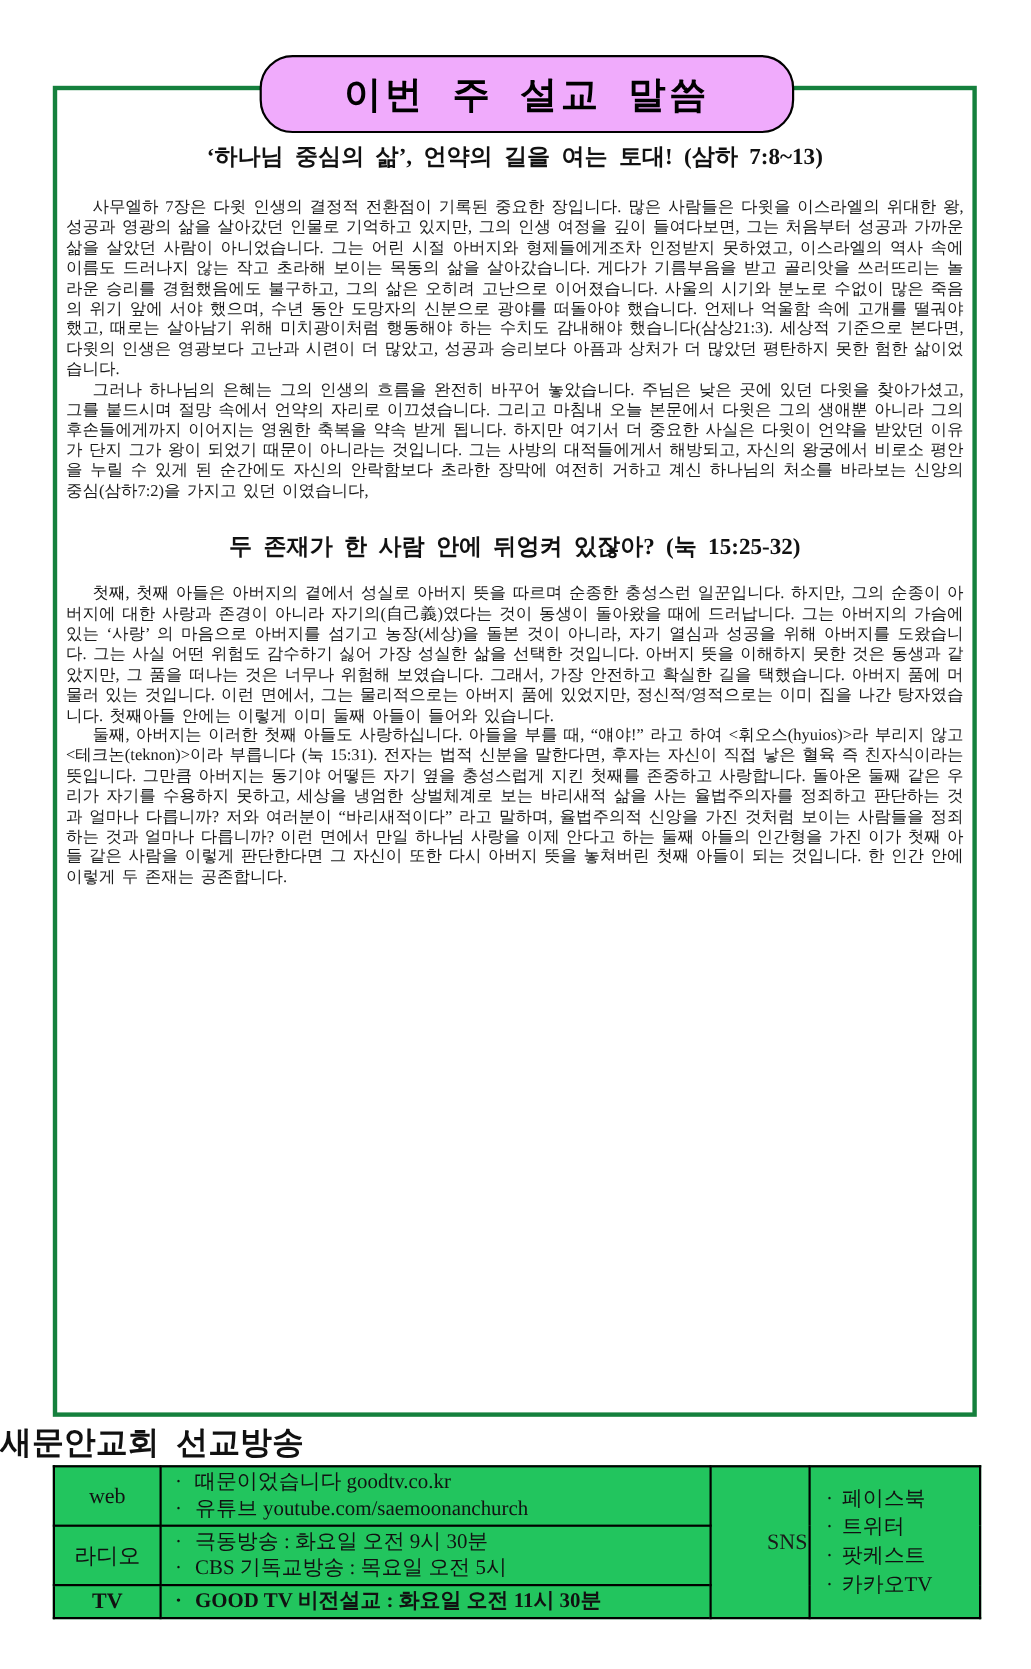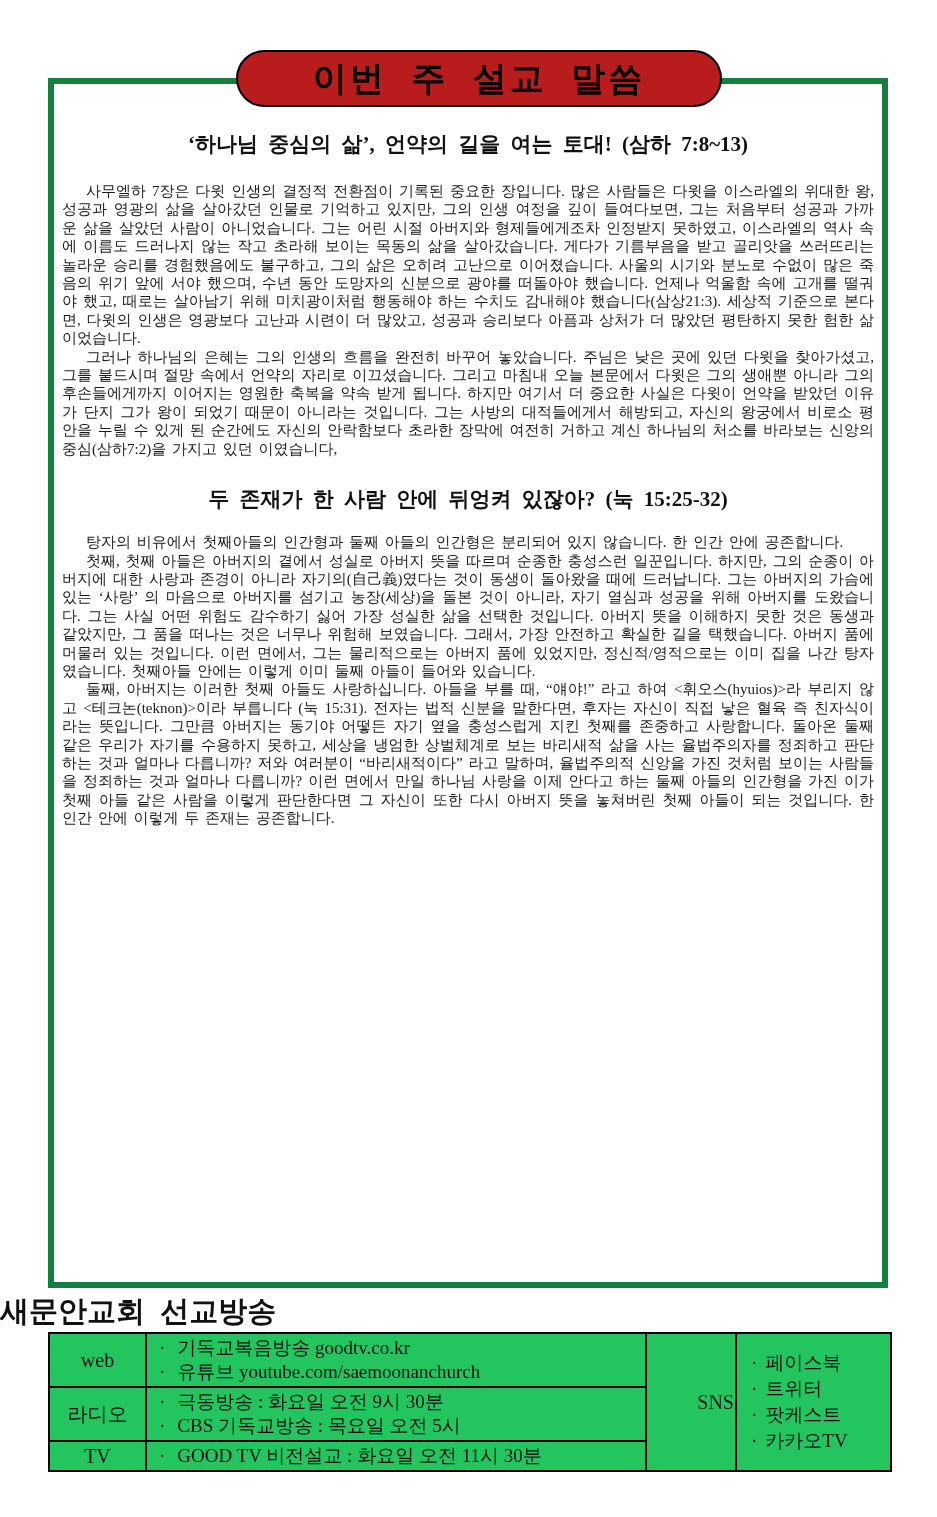--- a/index.html
+++ b/index.html
@@ -9,22 +9,22 @@
     font-family: "Liberation Serif", "DejaVu Serif", serif;
     color: #1a1a1a;
     position: relative;
   }
   .page { position: absolute; inset: 0; background: #ffffff; }
 
   
   .pill {
     position: absolute;
     left: 236px; top: 50px;
-    width: 486px; height: 57px;
-    background: #b91c1c;
+    width: 486px; height: 71px;
+    background: #f0abfc;
     border: 2px solid #000000;
     border-radius: 30px;
     z-index: 2;
     display: flex; align-items: center; justify-content: center;
     box-sizing: border-box;
   }
   .pill-title {
     font-family: "Liberation Sans", "DejaVu Sans", sans-serif;
     font-weight: bold;
     font-size: 34px;
@@ -32,21 +32,21 @@
     word-spacing: 12px;
     color: #000000;
     white-space: nowrap;
   }
 
   
   .main-box {
     position: absolute;
     left: 48px; top: 78px;
     width: 840px; height: 1210px;
-    border: 6px solid #15803d;
+    border: 4px solid #15803d;
     box-sizing: border-box;
     background: #ffffff;
     z-index: 1;
     padding: 0 8px;
   }
   .sermon-title {
     margin: 0; padding-top: 46px;
     text-align: center;
     font-size: 21px;
     font-weight: bold;
@@ -93,21 +93,21 @@
     width: 97px;
     text-align: center;
     font-size: 20px;
     color: #111111;
   }
   td.row-content { width: 500px; padding: 2px 6px 2px 12px; }
   td.sns-label { width: 90px; text-align: right; font-size: 20px; }
   td.sns-list { width: 155px; padding: 4px 4px 4px 14px; }
   tr.row-web { height: 50px; }
   tr.row-radio { height: 51px; }
-  tr.row-tv { height: 15px; }
+  tr.row-tv { height: 15px; font-weight: bold; }
   .item {
     font-size: 19px;
     line-height: 24px;
     white-space: nowrap;
     color: #111111;
   }
   .sns-list .item { line-height: 26px; }
   .bullet { display: inline-block; margin-right: 12px; }
   .sns-list .bullet { margin-right: 8px; }
 </style>
@@ -125,34 +125,33 @@
     <h2 class="sermon-title">‘하나님 중심의 삶’, 언약의 길을 여는 토대! (삼하 7:8~13)</h2>
 
     <div class="sermon-paragraphs">
       <p>사무엘하 7장은 다윗 인생의 결정적 전환점이 기록된 중요한 장입니다. 많은 사람들은 다윗을 이스라엘의 위대한 왕, 성공과 영광의 삶을 살아갔던 인물로 기억하고 있지만, 그의 인생 여정을 깊이 들여다보면, 그는 처음부터 성공과 가까운 삶을 살았던 사람이 아니었습니다.  그는 어린 시절 아버지와 형제들에게조차 인정받지 못하였고, 이스라엘의 역사 속에 이름도 드러나지 않는 작고 초라해 보이는 목동의 삶을 살아갔습니다. 게다가 기름부음을 받고 골리앗을 쓰러뜨리는 놀라운 승리를 경험했음에도 불구하고, 그의 삶은 오히려 고난으로 이어졌습니다. 사울의 시기와 분노로 수없이 많은 죽음의 위기 앞에 서야 했으며, 수년 동안 도망자의 신분으로 광야를 떠돌아야 했습니다. 언제나 억울함 속에 고개를 떨궈야 했고, 때로는 살아남기 위해 미치광이처럼 행동해야 하는 수치도 감내해야 했습니다(삼상21:3). 세상적 기준으로 본다면, 다윗의 인생은 영광보다 고난과 시련이 더 많았고, 성공과 승리보다 아픔과 상처가 더 많았던 평탄하지 못한 험한 삶이었습니다.</p>
       <p>그러나 하나님의 은혜는 그의 인생의 흐름을 완전히 바꾸어 놓았습니다. 주님은 낮은 곳에 있던 다윗을 찾아가셨고, 그를 붙드시며 절망 속에서 언약의 자리로 이끄셨습니다. 그리고 마침내 오늘 본문에서 다윗은 그의 생애뿐 아니라 그의 후손들에게까지 이어지는 영원한 축복을 약속 받게 됩니다. 하지만 여기서 더 중요한 사실은 다윗이 언약을 받았던 이유가 단지 그가 왕이 되었기 때문이 아니라는 것입니다. 그는 사방의 대적들에게서 해방되고, 자신의 왕궁에서 비로소 평안을 누릴 수 있게 된 순간에도 자신의 안락함보다 초라한 장막에 여전히 거하고 계신 하나님의 처소를 바라보는 신앙의 중심(삼하7:2)을 가지고 있던 이였습니다,</p>
     </div>
 
     <h2 class="sermon-title second">두 존재가 한 사람 안에 뒤엉켜 있잖아? (눅 15:25-32)</h2>
 
     <div>
-      <p>탕자의 비유에서 첫째아들의 인간형과 둘째 아들의 인간형은 분리되어 있지 않습니다. 한 인간 안에 공존합니다.</p>
       <p>첫째, 첫째 아들은 아버지의 곁에서 성실로 아버지 뜻을 따르며 순종한 충성스런 일꾼입니다. 하지만, 그의 순종이 아버지에 대한 사랑과 존경이 아니라 자기의(自己義)였다는 것이 동생이 돌아왔을 때에 드러납니다. 그는 아버지의 가슴에 있는 ‘사랑’ 의 마음으로 아버지를 섬기고 농장(세상)을 돌본 것이 아니라, 자기 열심과 성공을 위해 아버지를 도왔습니다. 그는 사실 어떤 위험도 감수하기 싫어 가장 성실한 삶을 선택한 것입니다. 아버지 뜻을 이해하지 못한 것은 동생과 같았지만, 그 품을 떠나는 것은 너무나 위험해 보였습니다. 그래서, 가장 안전하고 확실한 길을 택했습니다. 아버지 품에 머물러 있는 것입니다. 이런 면에서, 그는 물리적으로는 아버지 품에 있었지만, 정신적/영적으로는 이미 집을 나간 탕자였습니다. 첫째아들 안에는 이렇게 이미 둘째 아들이 들어와 있습니다.</p>
       <p>둘째, 아버지는 이러한 첫째 아들도 사랑하십니다. 아들을 부를 때, “얘야!” 라고 하여 &lt;휘오스(hyuios)&gt;라 부리지 않고 &lt;테크논(teknon)&gt;이라 부릅니다 (눅 15:31). 전자는 법적 신분을 말한다면, 후자는 자신이 직접 낳은 혈육 즉 친자식이라는 뜻입니다. 그만큼 아버지는 동기야 어떻든 자기 옆을 충성스럽게 지킨 첫째를 존중하고 사랑합니다. 돌아온 둘째 같은 우리가 자기를 수용하지 못하고, 세상을 냉엄한 상벌체계로 보는 바리새적 삶을 사는 율법주의자를 정죄하고 판단하는 것과 얼마나 다릅니까? 저와 여러분이  “바리새적이다” 라고 말하며, 율법주의적 신앙을 가진 것처럼 보이는 사람들을 정죄하는 것과 얼마나 다릅니까? 이런 면에서 만일 하나님 사랑을 이제 안다고 하는 둘째 아들의 인간형을 가진 이가 첫째 아들 같은 사람을 이렇게 판단한다면 그 자신이 또한 다시 아버지 뜻을 놓쳐버린 첫째 아들이 되는 것입니다. 한 인간 안에 이렇게 두 존재는 공존합니다.</p>
     </div>
   </div>
 
   <h2 class="broadcast-heading">새문안교회 선교방송</h2>
 
   <table class="broadcast-table">
     <tbody>
       <tr class="row-web">
         <td class="row-label">web</td>
         <td class="row-content">
-          <div class="item"><span class="bullet">·</span><span>기독교복음방송 goodtv.co.kr</span></div>
+          <div class="item"><span class="bullet">·</span><span>때문이었습니다 goodtv.co.kr</span></div>
           <div class="item"><span class="bullet">·</span><span>유튜브 youtube.com/saemoonanchurch</span></div>
         </td>
         <td class="sns-label" rowspan="3">SNS</td>
         <td class="sns-list" rowspan="3">
           <div class="item"><span class="bullet">·</span><span>페이스북</span></div>
           <div class="item"><span class="bullet">·</span><span>트위터</span></div>
           <div class="item"><span class="bullet">·</span><span>팟케스트</span></div>
           <div class="item"><span class="bullet">·</span><span>카카오TV</span></div>
         </td>
       </tr>

